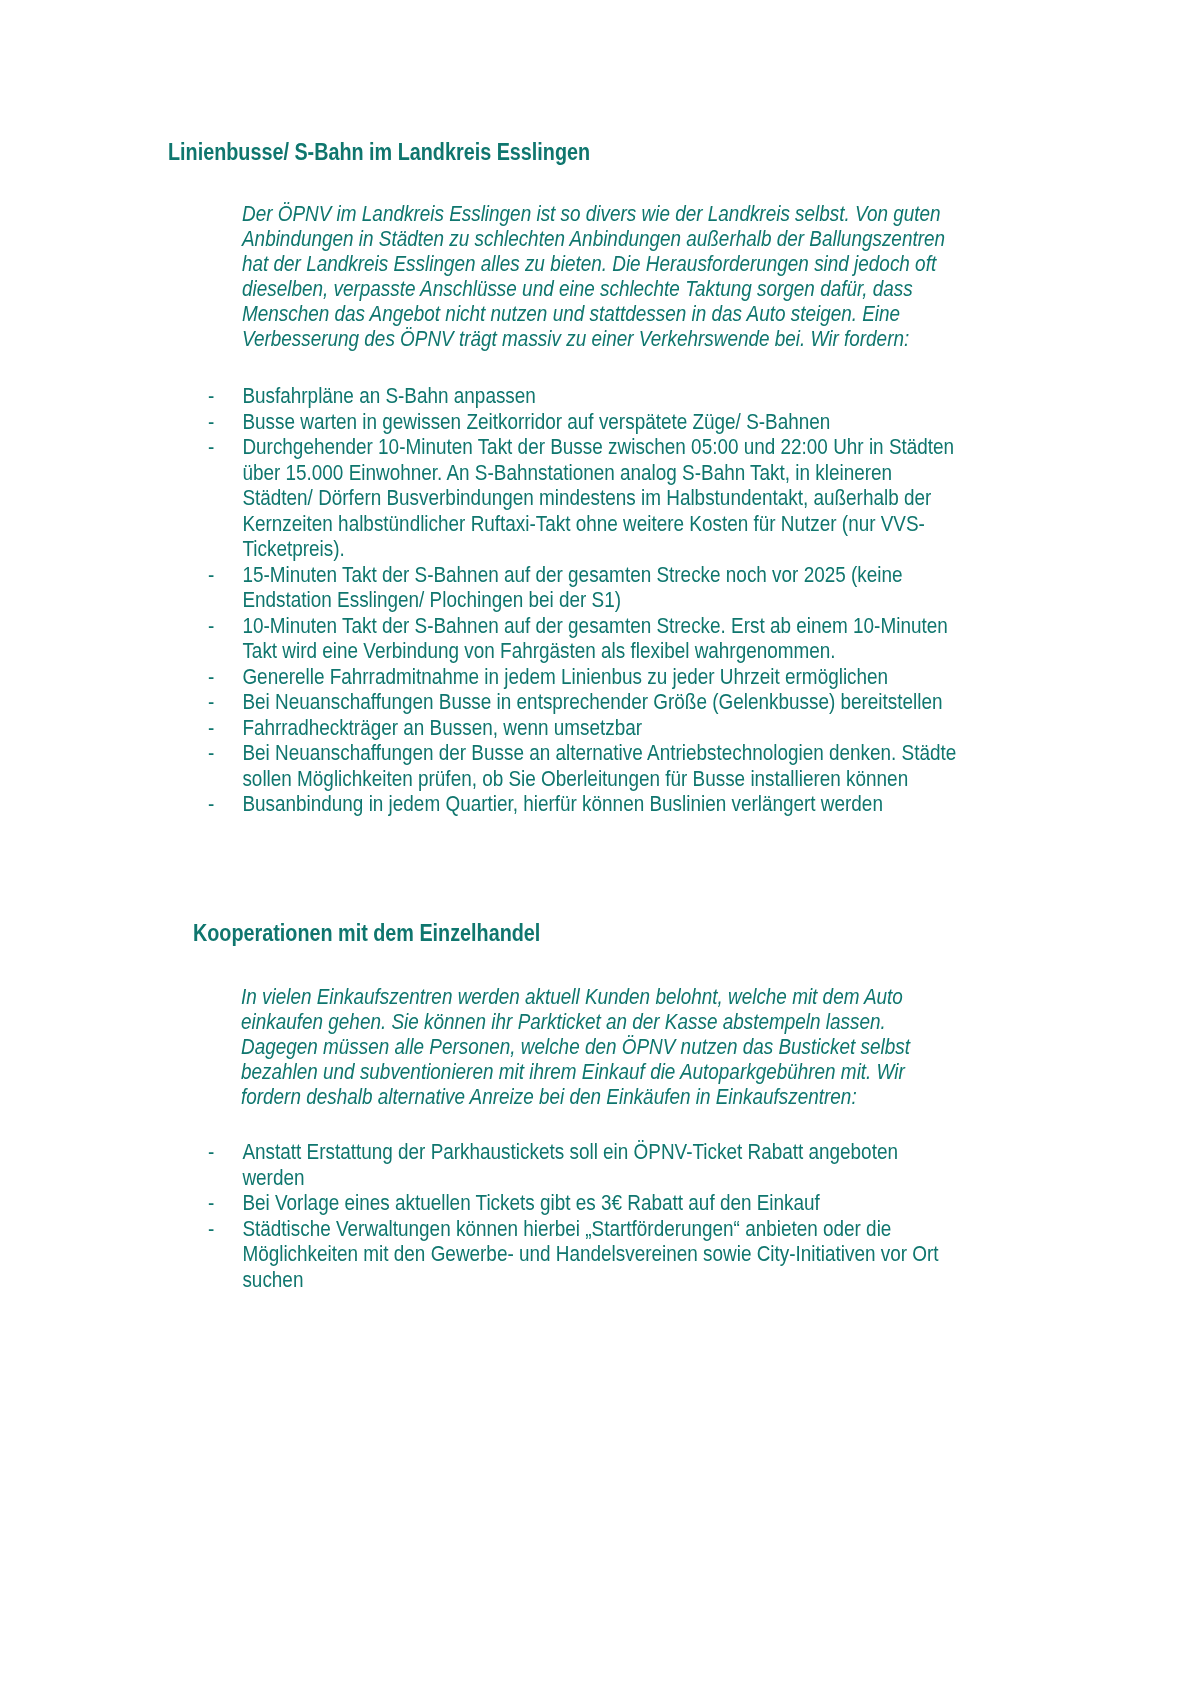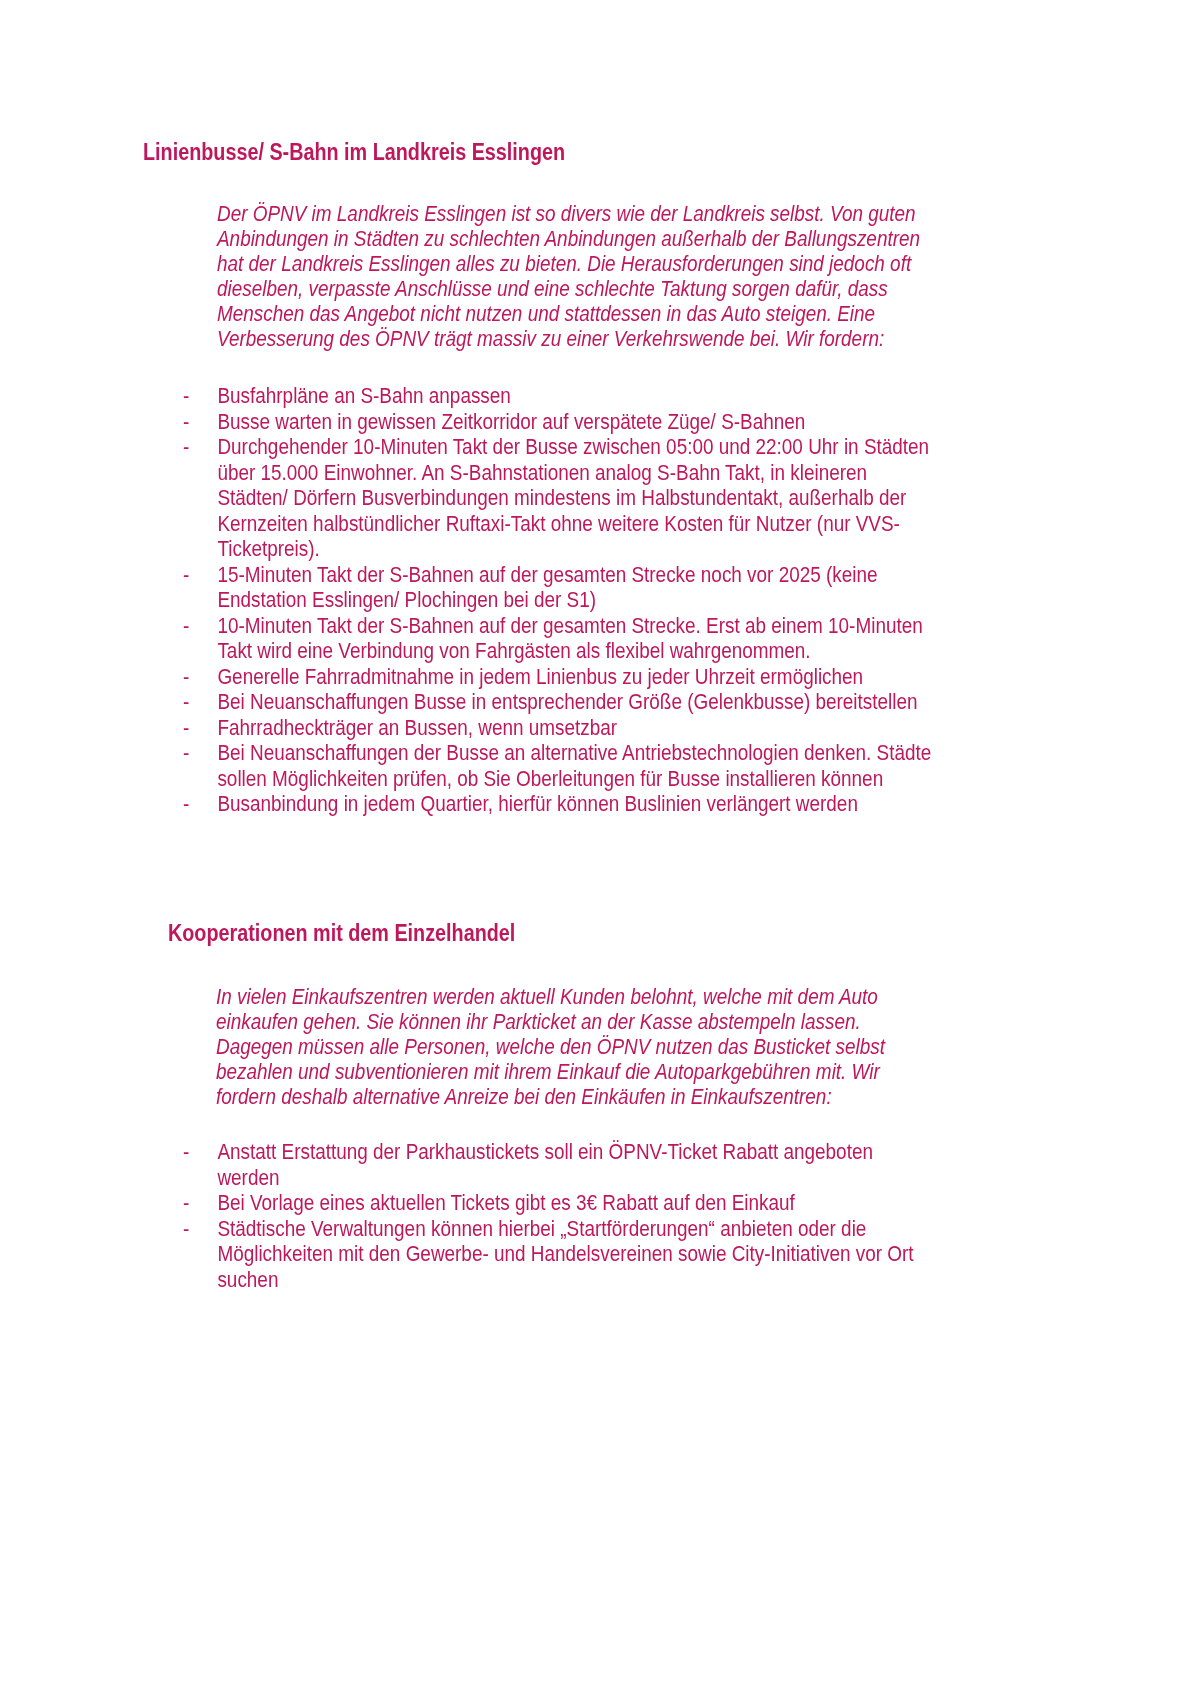--- a/index.html
+++ b/index.html
@@ -1,23 +1,24 @@
 <!DOCTYPE html>
 <html><head>
 <meta charset="utf-8">
 <style>
   html, body { margin: 0; padding: 0; background: #ffffff; }
   .page {
     position: relative;
     width: 1072px;
     height: 1697px;
     background: #ffffff;
-    color: #be185d;
+    color: #0f766e;
     font-family: "Liberation Sans", sans-serif;
     overflow: hidden;
+    margin-left: 25px;
   }
   .sec-title {
     position: absolute;
     font-weight: bold;
     font-size: 23px;
     line-height: 27px;
     white-space: nowrap;
     transform: scaleX(0.86);
     transform-origin: 0 0;
     margin: 0;

